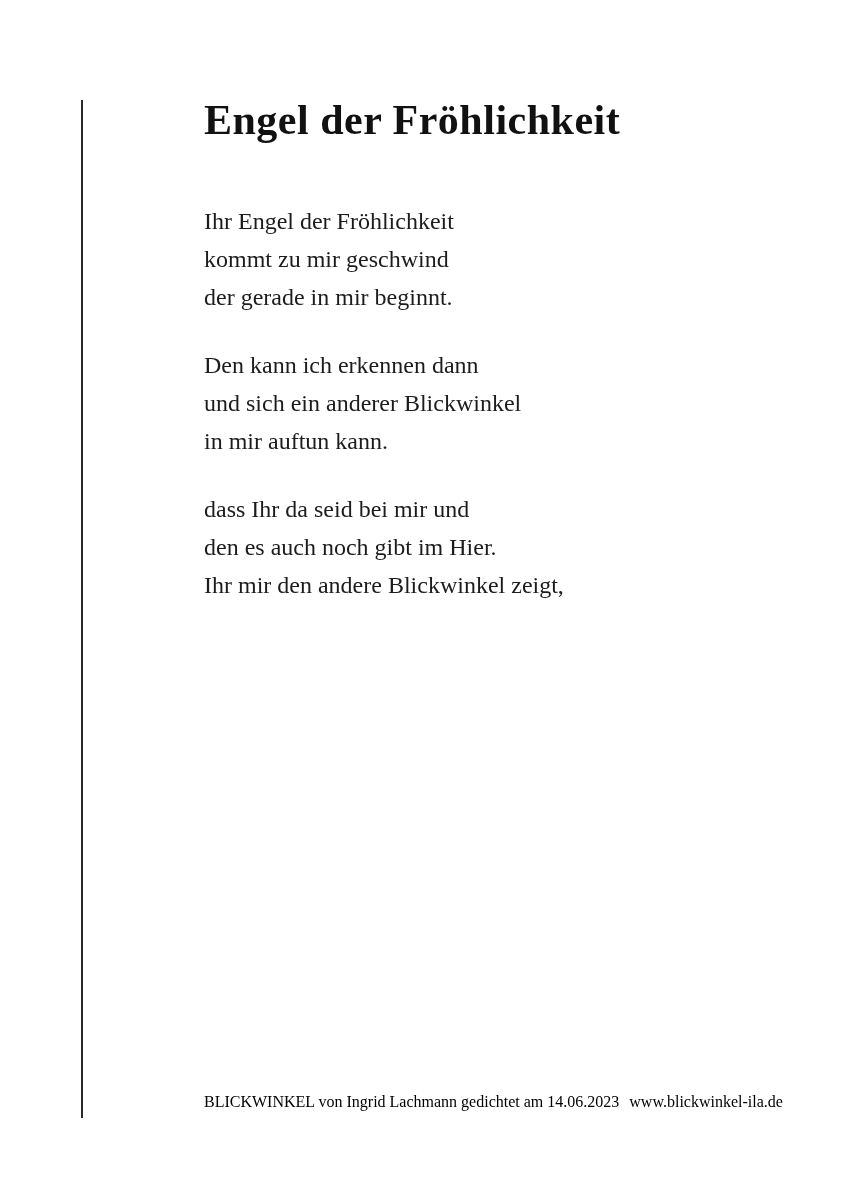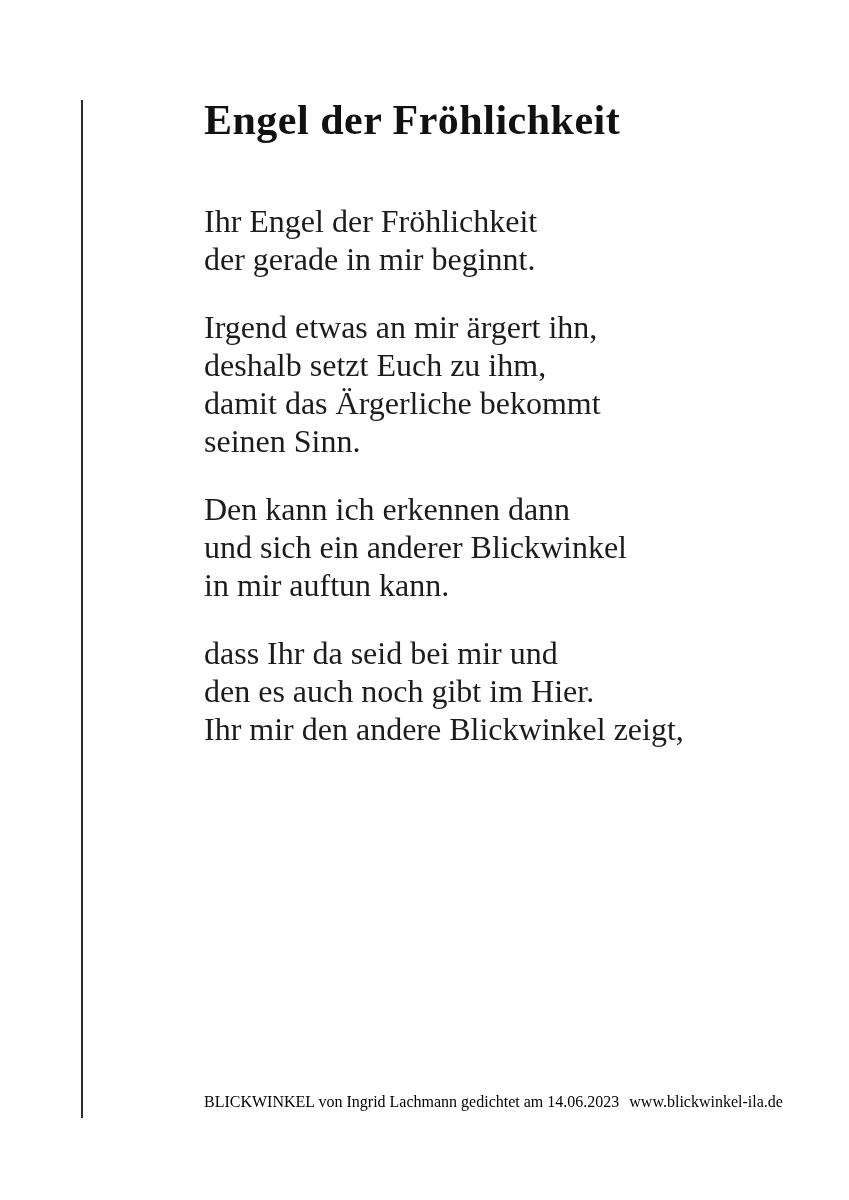--- a/index.html
+++ b/index.html
@@ -41,21 +41,21 @@
     font-size: 42px;
     font-weight: 700;
     line-height: 1.05;
     color: #111111;
     letter-spacing: 0.5px;
     margin-bottom: 60px;
     white-space: nowrap;
   }
 
   .poem-body {
-    font-size: 32px;
+    font-size: 24px;
     line-height: 38px;
     color: #1c1c1c;
   }
 
   .stanza {
     margin-bottom: 30px;
   }
 
   .poem-line {
     white-space: nowrap;
@@ -83,29 +83,24 @@
   <div class="margin-rule"></div>
 
   <div class="content">
 
     <h1 class="poem-title">Engel der Fröhlichkeit</h1>
 
     <div class="poem-body">
 
       <div class="stanza">
         <div class="poem-line">Ihr Engel der Fröhlichkeit</div>
+        <div class="poem-line">kommt zu mir geschwind</div>
         <div class="poem-line">der gerade in mir beginnt.</div>
       </div>
 
-      <div class="stanza">
-        <div class="poem-line">Irgend etwas an mir ärgert ihn,</div>
-        <div class="poem-line">deshalb setzt Euch zu ihm,</div>
-        <div class="poem-line">damit das Ärgerliche bekommt</div>
-        <div class="poem-line">seinen Sinn.</div>
-      </div>
 
       <div class="stanza">
         <div class="poem-line">Den kann ich erkennen dann</div>
         <div class="poem-line">und sich ein anderer Blickwinkel</div>
         <div class="poem-line">in mir auftun kann.</div>
       </div>
 
       <div class="stanza">
         <div class="poem-line">dass Ihr da seid bei mir und</div>
         <div class="poem-line">den es auch noch gibt im Hier.</div>

